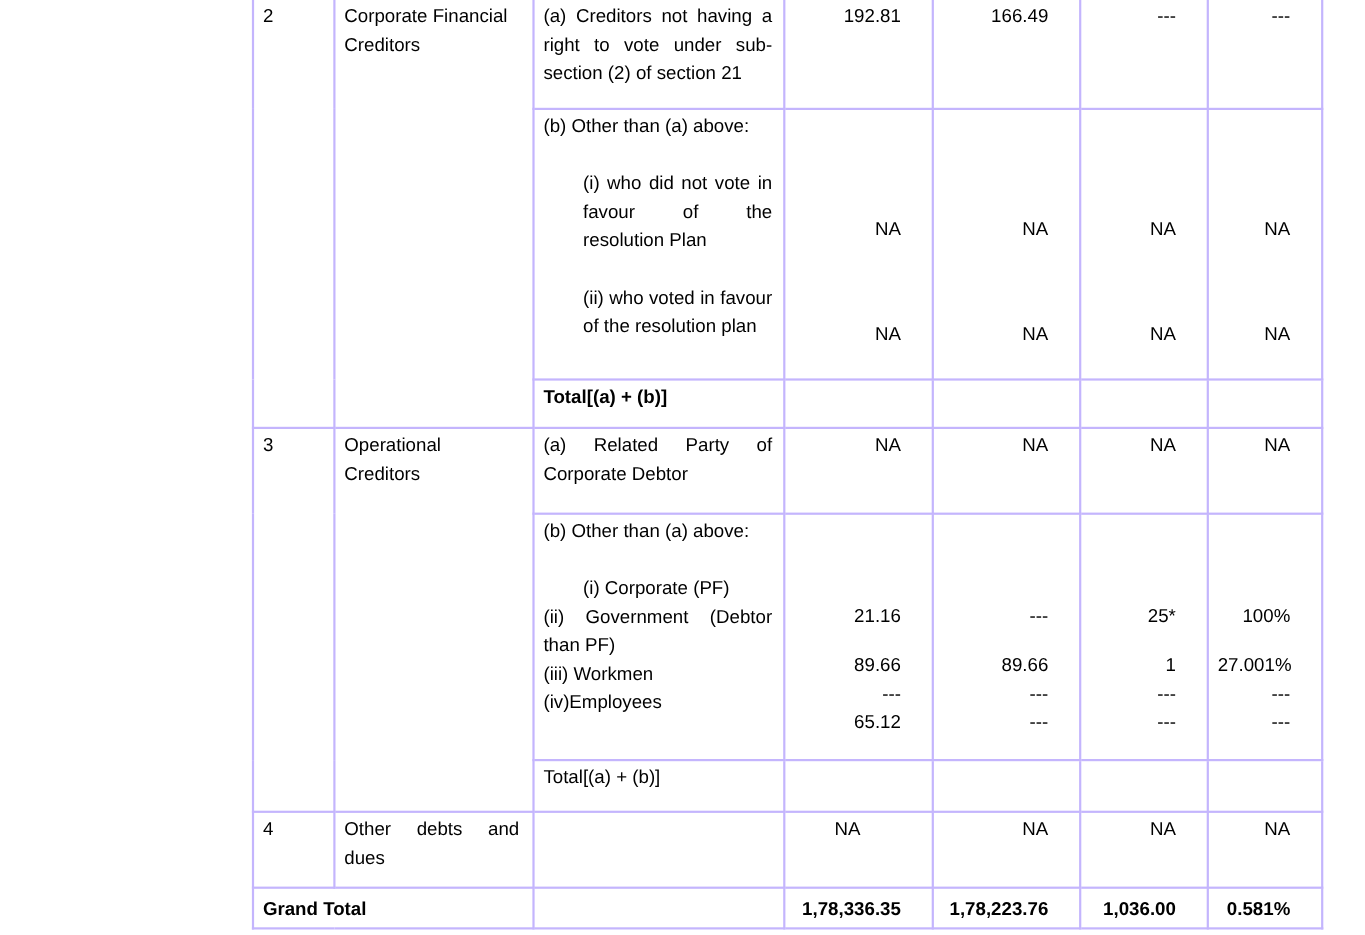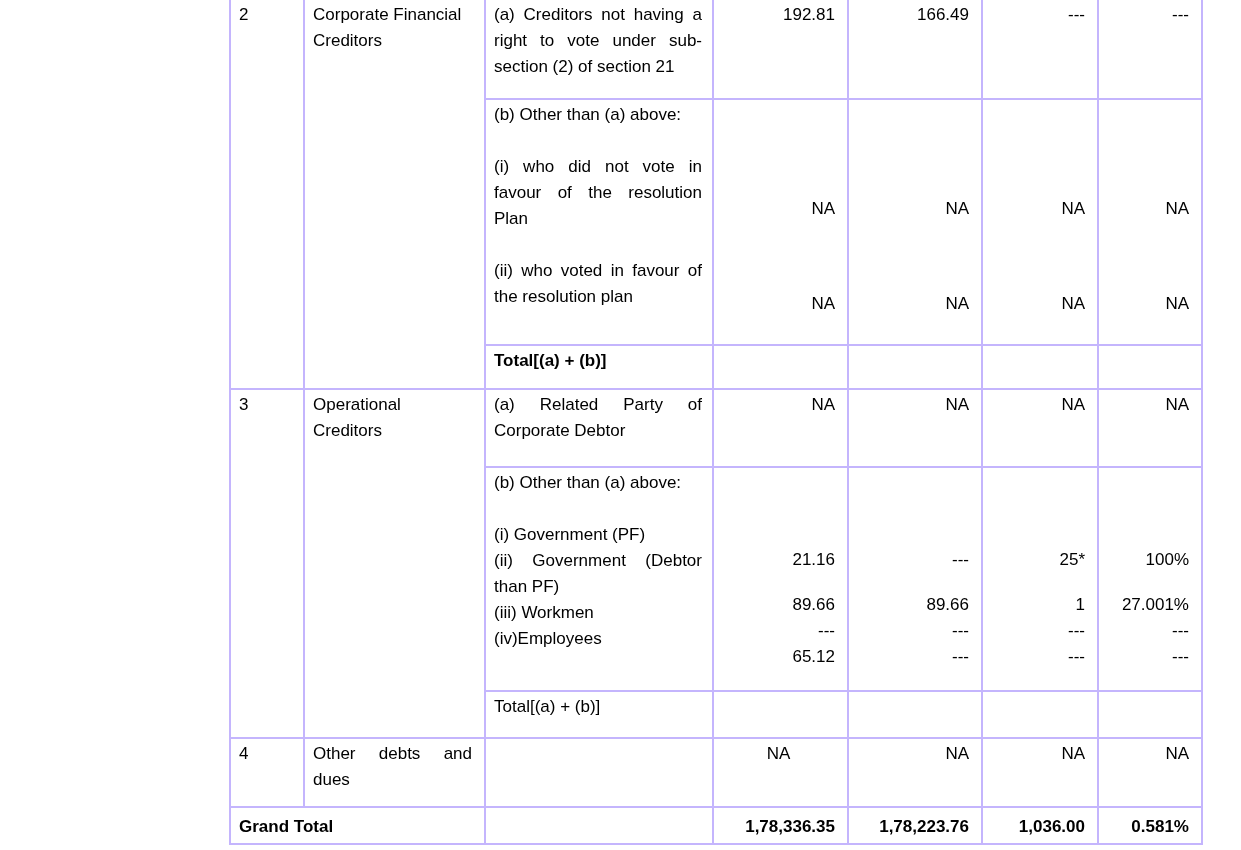--- a/index.html
+++ b/index.html
@@ -31,24 +31,24 @@
     border: 2px solid #c4b5fd;
     vertical-align: top;
     padding: 2px 10px 2px 8px;
     overflow: hidden;
   }
   tr.r1 > td { border-top: none; }
   td.sn  { padding-left: 8px; }
   td.cat { padding-right: 12px; }
   td.desc { text-align: justify; }
   td.desc.plain { text-align: left; }
-  td.val { text-align: right; padding-right: 12px; }
+  td.val { text-align: right; padding-right: 28px; }
   td.val.ctr { text-align: center; }
   .bold { font-weight: bold; }
-  .gap { margin-top: 26px; }
+  .gap { margin-top: 26px; margin-left: 36px; }
   
   td.v2stack div:nth-child(1) { margin-top: 94px; }
   td.v2stack div:nth-child(2) { margin-top: 69px; }
   td.v4stack div:nth-child(1) { margin-top: 77px; }
   td.v4stack div:nth-child(2) { margin-top: 19px; }
   td.gtv { padding-top: 6px; font-weight: bold; margin-left: 22px; }
   td.gtlabel { padding-top: 6px; font-weight: bold; }
   
   tr.r1 { height: 98px; }
   tr.r2 { height: 243px; }
@@ -123,21 +123,21 @@
       <td class="desc">(a) Related Party of Corporate Debtor</td>
       <td class="val">NA</td>
       <td class="val">NA</td>
       <td class="val">NA</td>
       <td class="val">NA</td>
     </tr>
 
     <tr class="r5">
       <td class="desc">
         <div>(b) Other than (a) above:</div>
-        <div class="gap">(i) Government (PF)</div>
+        <div class="gap">(i) Corporate (PF)</div>
         <div>(ii) Government (Debtor than PF)</div>
         <div>(iii) Workmen</div>
         <div>(iv)Employees</div>
       </td>
       <td class="val v4stack">
         <div>21.16</div>
         <div>89.66</div>
         <div>---</div>
         <div>65.12</div>
       </td>

